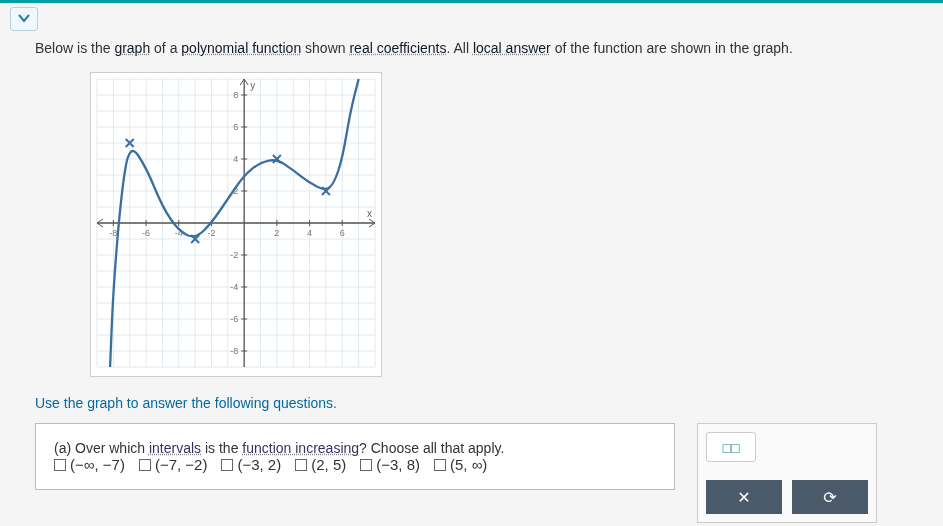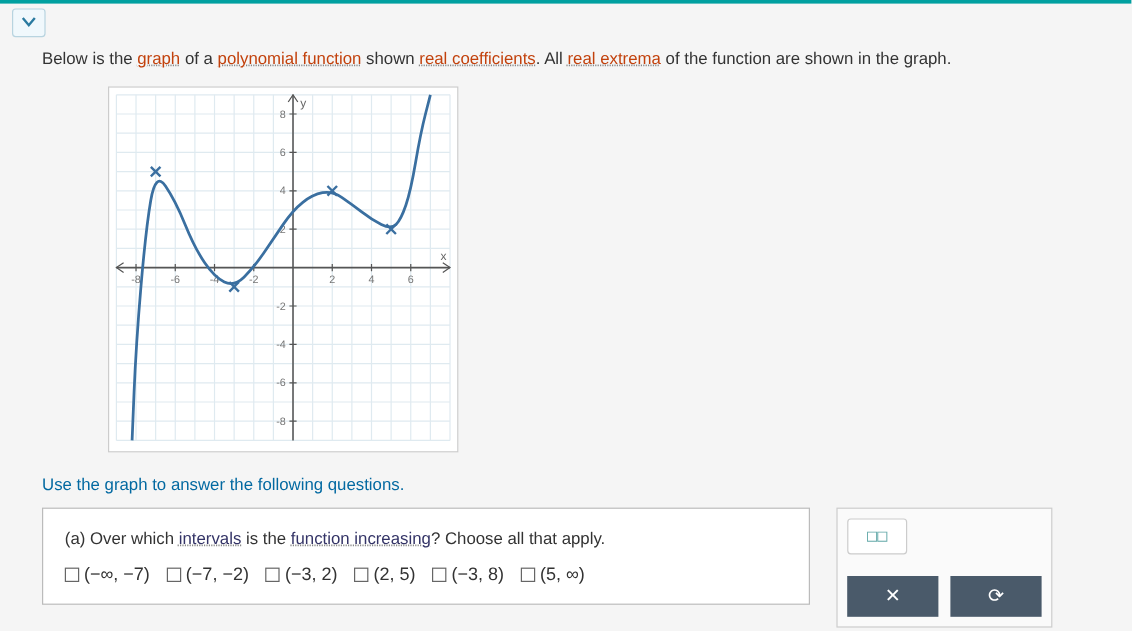--- a/index.html
+++ b/index.html
@@ -2,26 +2,26 @@
 <html><head>
   <meta charset="utf-8">
   <style>
     * { box-sizing: border-box; margin: 0; padding: 0; }
     body { font-family: Arial, sans-serif; font-size: 14px; color: #333; background: #f5f5f5; width: 943px; }
     .top-bar { height: 3px; background: #00a0a0; }
     .chevron-btn { display: inline-block; margin: 4px 10px; padding: 3px 6px; border: 1px solid #b8d4e0; background: #f0f8fc; border-radius: 3px; cursor: pointer; }
     .chevron-btn svg { width: 14px; height: 12px; }
     .content { padding: 5px 35px 10px 35px; }
     .prompt-text { font-size: 14px; color: #333; margin-bottom: 8px; }
-    .ul-link { text-decoration: underline dotted #888; color: #c2410c; }
+    .ul-link { text-decoration: underline dotted #888; color: #0f172a; }
     .graph-wrap { margin: 8px 0 8px 55px; border: 1px solid #ccc; background: #fff; display: inline-block; }
     .subprompt { margin: 10px 0 12px 0; color: #0369a1; }
     .answers-row { display: flex; gap: 22px; align-items: flex-start; }
     .question-box { border: 1px solid #bbb; background: #fff; flex: 0 0 640px; padding: 16px 18px; }
-    .question-box .qtext { color: #333; margin-bottom: 14px; }
+    .question-box .qtext { color: #333; }
     .term { text-decoration: underline dotted #888; color: #336; }
     .opts { display: flex; flex-wrap: wrap; gap: 12px 14px; align-items: center; }
     .opt { display: flex; align-items: center; gap: 4px; color: #333; font-size: 15px; }
     .opt .cb { display: inline-block; width: 12px; height: 12px; border: 1.5px solid #666; background: #fff; }
     .side-panel { border: 1px solid #ccc; background: #fafafa; width: 180px; padding: 8px; }
     .ratio-btn { width: 50px; height: 30px; background: #fff; border: 1px solid #ccc; border-radius: 3px; margin-bottom: 18px; display: flex; align-items: center; justify-content: center; color: #6aa; font-family: monospace; cursor:pointer;}
     .side-buttons { display: flex; gap: 10px; }
     .side-btn { flex: 1; height: 34px; background: #4a5a6a; border: none; color: #fff; display: flex; align-items: center; justify-content: center; font-size: 16px; cursor: pointer; }
   </style>
 </head>
@@ -33,21 +33,21 @@
 
 <div class="chevron-btn">
   <svg viewBox="0 0 14 12">
     <path d="M2 3 L7 9 L12 3" fill="none" stroke="#2a7aa0" stroke-width="2"></path>
   </svg>
 </div>
 
 <div class="content">
 
   <p class="prompt-text">
-    <span>Below is the </span><span class="ul-link">graph</span><span> of a </span><span class="ul-link">polynomial function</span><span> shown </span><span class="ul-link">real coefficients</span><span>. All </span><span class="ul-link">real extrema</span><span> of the function are shown in the graph.</span>
+    <span>Below is the </span><span class="ul-link">graph</span><span> of a </span><span class="ul-link">polynomial function</span><span> shown </span><span class="ul-link">real coefficients</span><span>. All </span><span class="ul-link">local answer</span><span> of the function are shown in the graph.</span>
   </p>
 
   <div class="graph-wrap">
     <svg id="graph-svg" width="290" height="300">
       <g id="grid">
           <line x1="6" y1="294" x2="6" y2="6" stroke="#dfeaf0" stroke-width="1"></line>
           <line x1="22.352941176470587" y1="294" x2="22.352941176470587" y2="6" stroke="#dfeaf0" stroke-width="1"></line>
           <line x1="38.705882352941174" y1="294" x2="38.705882352941174" y2="6" stroke="#dfeaf0" stroke-width="1"></line>
           <line x1="55.05882352941177" y1="294" x2="55.05882352941177" y2="6" stroke="#dfeaf0" stroke-width="1"></line>
           <line x1="71.41176470588235" y1="294" x2="71.41176470588235" y2="6" stroke="#dfeaf0" stroke-width="1"></line>

